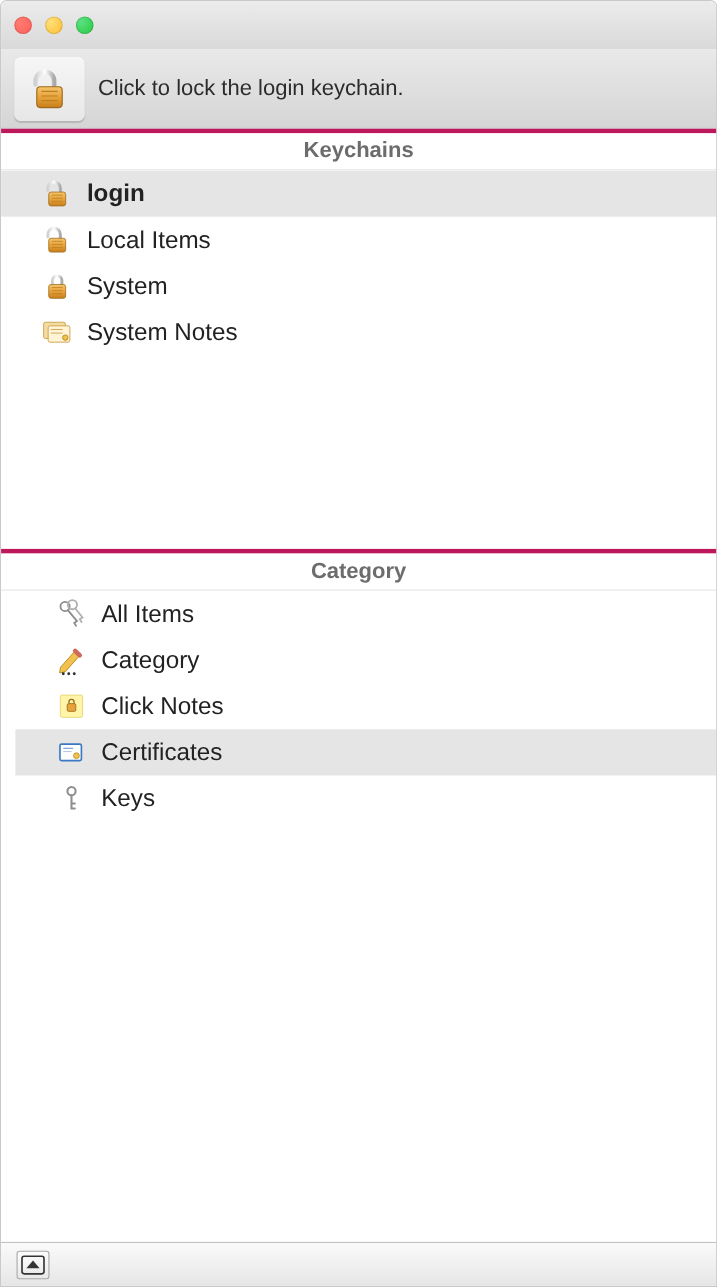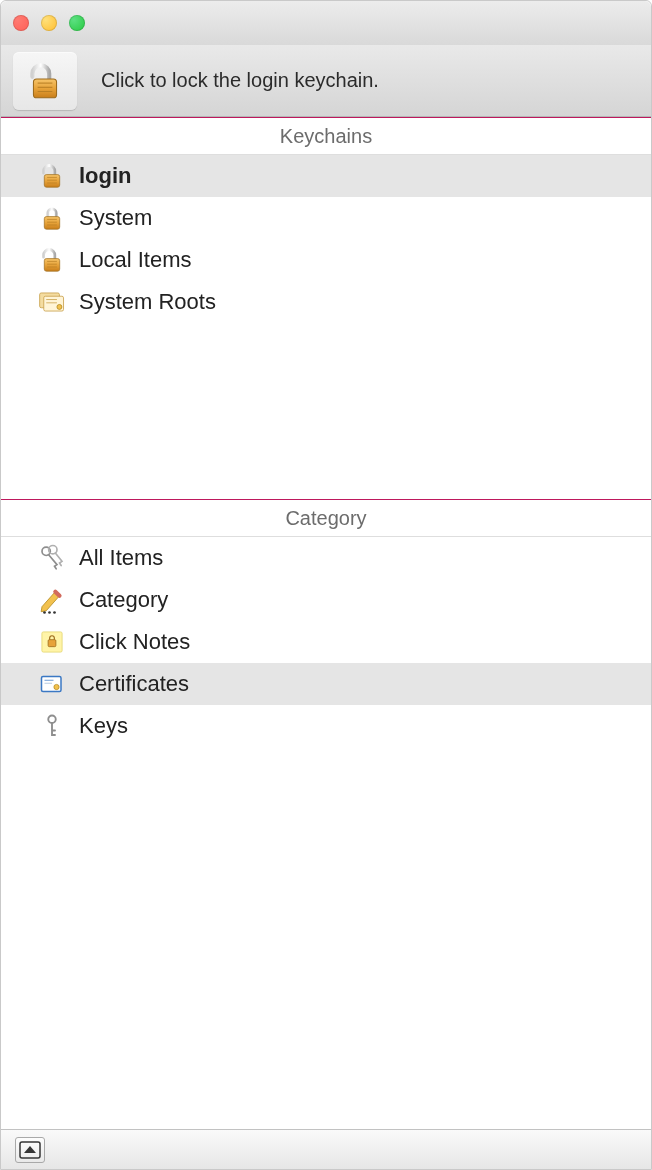--- a/index.html
+++ b/index.html
@@ -4,27 +4,27 @@
 <style>
   * { box-sizing: border-box; margin: 0; padding: 0; }
   html, body { width: 652px; height: 1170px; overflow: hidden; font-family: -apple-system, "Helvetica Neue", Arial, sans-serif; background: #fff; }
   .window { width: 652px; height: 1170px; display: flex; flex-direction: column; border: 1px solid #c9c9c9; border-radius: 6px 6px 0 0; }
   .titlebar { height: 44px; background: linear-gradient(#ececec,#d9d9d9); border-radius: 6px 6px 0 0; border-bottom: 0; display: flex; align-items: center; padding: 0 12px; }
   .traffic { display: flex; gap: 12px; }
   .dot { width: 16px; height: 16px; border-radius: 50%; box-shadow: inset 0 0 0 1px rgba(0,0,0,.12); }
   .dot.red { background: radial-gradient(circle at 30% 30%, #ff7b72,#ff5f56); }
   .dot.yellow { background: radial-gradient(circle at 30% 30%, #ffe07a,#ffbd2e); }
   .dot.green { background: radial-gradient(circle at 30% 30%, #5ce082,#27c93f); }
-  .toolbar { height: 72px; background: linear-gradient(#e9e9e9,#d5d5d5); border-bottom: 1px solid #b5b5b5; display: flex; align-items: center; padding: 0 12px; gap: 24px; }
+  .toolbar { height: 72px; background: linear-gradient(#e9e9e9,#d5d5d5); border-bottom: 1px solid #b5b5b5; display: flex; align-items: center; padding: 0 12px; gap: 12px; }
   .tb-btn { width: 64px; height: 58px; border-radius: 6px; background: linear-gradient(#f6f6f6,#e7e7e7); box-shadow: inset 0 1px 0 rgba(255,255,255,.6), 0 1px 1px rgba(0,0,0,.15); display: flex; align-items: center; justify-content: center; cursor: default; }
   .tb-text { font-size: 20px; color: #2b2b2b; }
-  .section-head { height: 38px; display:flex; align-items:center; justify-content:center; font-size: 20px; color:#6c6c6c; border-top:1px solid #be185d; border-bottom:1px solid #dedede; background:#fff; }
+  .section-head { height: 38px; display:flex; align-items:center; justify-content:center; font-size: 20px; color:#6c6c6c; border-top:4px solid #be185d; border-bottom:1px solid #dedede; background:#fff;font-weight:bold; }
   .pane { background:#fff; overflow:auto; }
   #keychains-pane { height: 344px; }
-  #category-pane { flex: 1; }
+  #category-pane { flex: 1; padding-left: 13px; }
   .row { height: 42px; display:flex; align-items:center; gap:12px; padding: 0 10px 0 36px; font-size: 22px; color:#222; cursor:default; }
   .row.selected { background:#e5e5e5; font-weight:700; }
   .row.selected-cat { background:#e5e5e5; }
   .row .icon { width: 30px; height: 30px; display:flex; align-items:center; justify-content:center; }
   .label { flex:1; white-space:nowrap; }
   .footer { height:40px; background: linear-gradient(#fafafa,#e6e6e6); border-top:1px solid #c2c2c2; display:flex; align-items:center; padding: 0 14px; }
   .foot-btn { width:30px; height:26px; border:1px solid #a9a9a9; border-radius:3px; background:linear-gradient(#fdfdfd,#e9e9e9); display:flex; align-items:center; justify-content:center; }
   svg { display:block; }
 </style>
 </head>
@@ -132,40 +132,40 @@
       <span class="icon">
           <svg width="26" height="28" viewBox="0 0 36 40">
             <use href="#padlock-open"></use>
           </svg>
         </span>
       <span class="label">login</span>
     </div>
     <div class="row">
       <span class="icon">
           <svg width="26" height="28" viewBox="0 0 36 40">
+            <use href="#padlock-open"></use>
+          </svg>
+        </span>
+      <span class="label">Local Items</span>
+    </div>
+    <div class="row">
+      <span class="icon">
+          <svg width="26" height="28" viewBox="0 0 36 40">
             <use href="#padlock-closed"></use>
           </svg>
         </span>
       <span class="label">System</span>
-    </div>
-    <div class="row">
-      <span class="icon">
-          <svg width="26" height="28" viewBox="0 0 36 40">
-            <use href="#padlock-open"></use>
-          </svg>
-        </span>
-      <span class="label">Local Items</span>
     </div>
     <div class="row">
       <span class="icon">
           <svg width="30" height="28" viewBox="0 0 36 34">
             <use href="#cert-stack"></use>
           </svg>
         </span>
-      <span class="label">System Roots</span>
+      <span class="label">System Notes</span>
     </div>
   </div>
 
   <div class="section-head">Category</div>
 
   <div class="pane" id="category-pane">
     <div class="row">
       <span class="icon">
           <svg width="30" height="30" viewBox="0 0 36 36">
             <use href="#keys-pair"></use>

